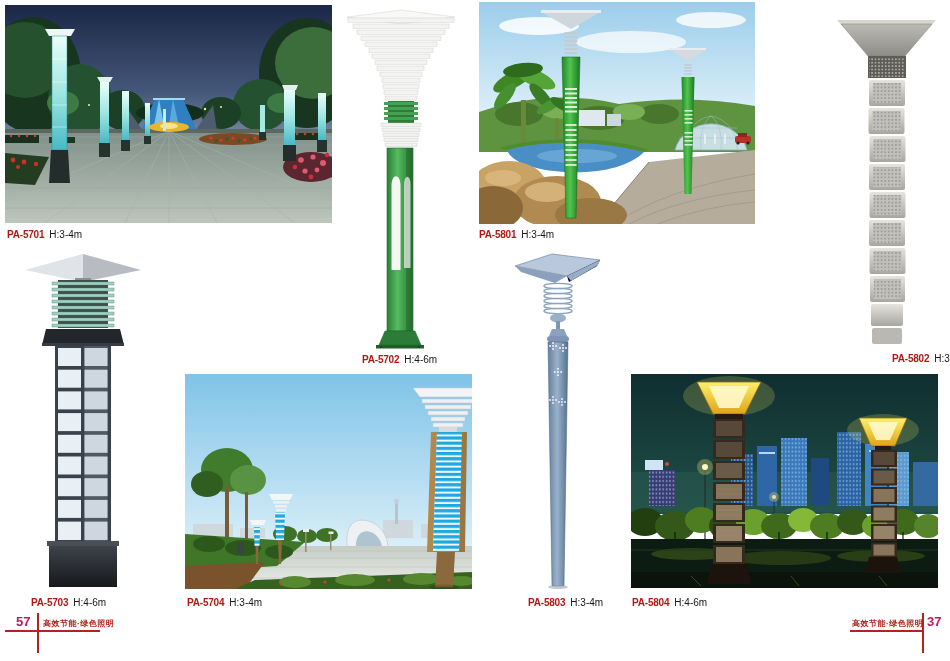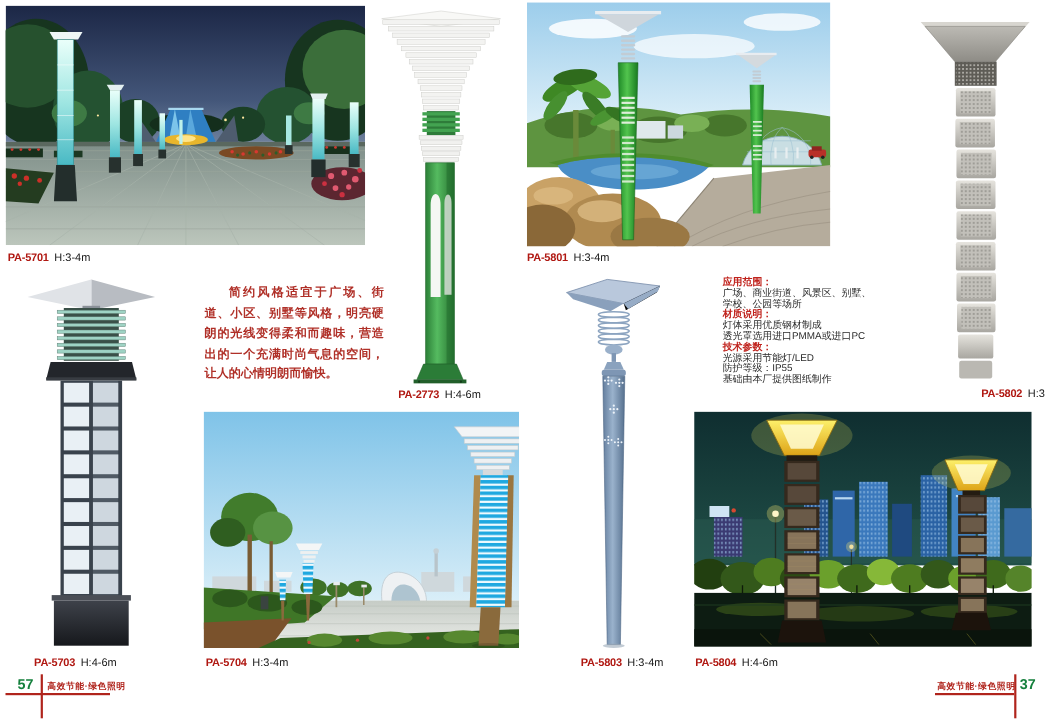--- a/index.html
+++ b/index.html
@@ -9,21 +9,21 @@
 .abs{position:absolute}
 .photo{position:absolute;overflow:hidden}
 .plabel{position:absolute;white-space:nowrap;font-size:10px;line-height:14px}
 .pcode{color:#b01812;font-weight:bold;letter-spacing:-0.2px}
 .pheight{color:#161616;margin-left:5px}
 .desc{position:absolute;left:186px;top:257px;width:163px;font-size:11px;line-height:18.5px;
       color:#b03028;font-weight:bold;text-align:justify;text-indent:2em}
 .specs{position:absolute;left:657px;top:252px;width:162px;font-size:9px;line-height:9.8px;color:#2b2b2b}
 .specs div{white-space:nowrap}
 .shead{color:#c0231d;font-weight:bold}
-.fnum{position:absolute;font-size:13px;font-weight:bold;color:#15803d}
+.fnum{position:absolute;font-size:13px;font-weight:bold;color:#be185d}
 .fslogan{position:absolute;font-size:8px;font-weight:bold;color:#b0241c;letter-spacing:.5px}
 .fline{position:absolute;background:#b0241c}
 svg{display:block}
 </style>
 </head>
 <body>
 
 <div id="page">
 
   <div class="photo" style="left:5px;top:5px;width:327px;height:218px">
@@ -209,24 +209,23 @@
       <rect x="63" y="140" width="7" height="183" fill="#1f6a2c" opacity="0.5"></rect>
       <path d="M48.5,178 c0,-13 9,-13 9,0 L57.5,262 h-9 Z" fill="#f5f7f3"></path>
       <path d="M61,177 c0,-11 6.5,-11 6.5,0 L67.5,260 h-6.5 Z" fill="#ccd8cc" opacity="0.9"></path>
       <polygon points="42,323 72,323 78,337 36,337" fill="#2b7c37" stroke="#215f2a" stroke-width="0.5"></polygon>
       <rect x="33" y="337" width="48" height="3.5" fill="#215f2a"></rect>
       <circle cx="38" cy="339" r="1" fill="#133a18"></circle>
         <circle cx="76" cy="339" r="1" fill="#133a18"></circle>
     </svg>
   </div>
   <div class="plabel" style="left:362px;top:353px">
-    <span class="pcode">PA-2773</span><span class="pheight">H:4-6m</span>
-  </div>
-
-  <p class="desc">简约风格适宜于广场、街道、小区、别墅等风格，明亮硬朗的光线变得柔和而趣味，营造出的一个充满时尚气息的空间，让人的心情明朗而愉快。</p>
+    <span class="pcode">PA-5702</span><span class="pheight">H:4-6m</span>
+  </div>
+
 
   <div class="abs" style="left:18px;top:252px">
     <svg width="130" height="338" viewBox="0 0 130 338">
       <defs>
         <linearGradient id="gbase3" x1="0" y1="0" x2="0" y2="1">
           <stop offset="0" stop-color="#3e424a"></stop>
             <stop offset="1" stop-color="#16181c"></stop>
         </linearGradient>
       </defs>
       <polygon points="65,2 123,18 65,30" fill="#b8bcc2"></polygon>
@@ -566,32 +565,20 @@
           <rect x="41" y="269" width="27" height="20" fill="url(#dots82)"></rect>
       </g>
       <rect x="38" y="294" width="32" height="22" rx="2" fill="url(#gcube82)"></rect>
       <rect x="39" y="318" width="30" height="16" rx="2" fill="#bab8b2"></rect>
     </svg>
   </div>
   <div class="plabel" style="left:892px;top:352px">
     <span class="pcode">PA-5802</span><span class="pheight">H:3-4m</span>
   </div>
 
-  <div class="specs">
-    <div class="shead">应用范围：</div>
-    <div>广场、商业街道、风景区、别墅、</div>
-    <div>学校、公园等场所</div>
-    <div class="shead">材质说明：</div>
-    <div>灯体采用优质钢材制成</div>
-    <div>透光罩选用进口PMMA或进口PC</div>
-    <div class="shead">技术参数：</div>
-    <div>光源采用节能灯/LED</div>
-    <div>防护等级：IP55</div>
-    <div>基础由本厂提供图纸制作</div>
-  </div>
 
   <div class="abs" style="left:497px;top:252px">
     <svg width="125" height="338" viewBox="0 0 125 338">
       <defs>
         <linearGradient id="gpole3" x1="0" y1="0" x2="1" y2="0">
           <stop offset="0" stop-color="#647e9e"></stop>
             <stop offset="0.45" stop-color="#9ab2cc"></stop>
             <stop offset="1" stop-color="#56708e"></stop>
         </linearGradient>
       </defs>

